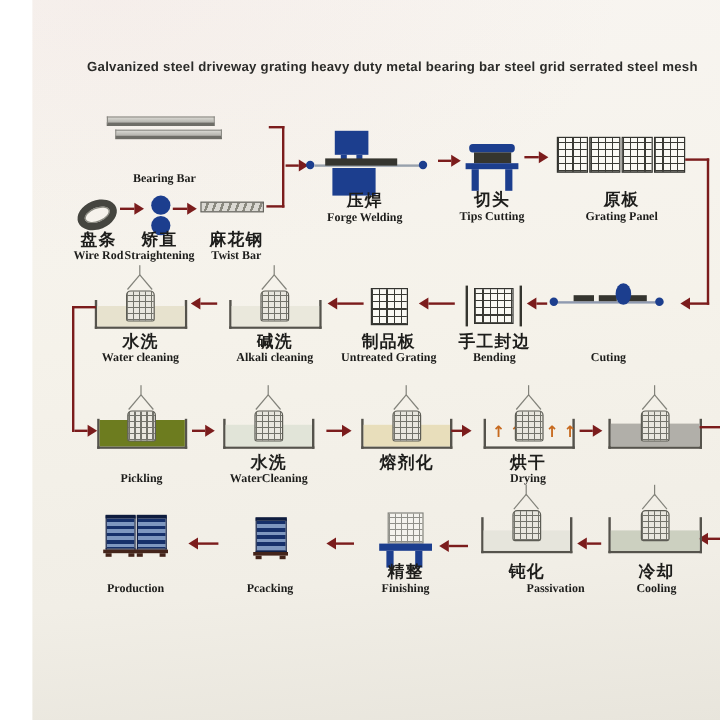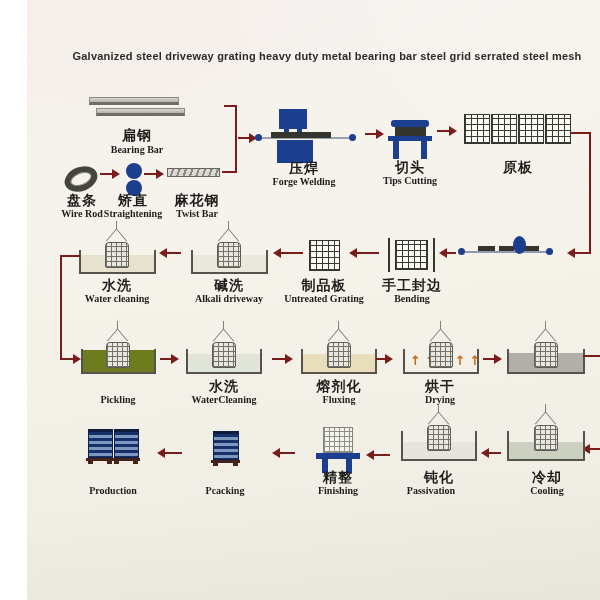--- a/index.html
+++ b/index.html
@@ -56,21 +56,20 @@
 </style>
 </head>
 <body>
 
 <div class="page">
 
   <div class="title">Galvanized steel driveway grating heavy duty metal bearing bar steel grid serrated steel mesh</div>
 
   <div class="fbar" style="left:62px;top:97px;width:90px"></div>
   <div class="fbar" style="left:69px;top:108px;width:89px"></div>
-  <div class="zh" style="left:110px;top:128px">扁钢</div>
   <div class="en" style="left:110px;top:144px">Bearing Bar</div>
 
   <div class="coil" style="left:37px;top:167px"></div>
   <div class="zh" style="left:55px;top:193px">盘条</div>
   <div class="en" style="left:55px;top:208px">Wire Rod</div>
 
   <div class="arr arr-r" style="left:73px;top:173px;width:12px"></div>
 
   <div class="bcirc" style="left:99px;top:163px"></div>
   <div class="bcirc" style="left:99px;top:180px"></div>
@@ -109,20 +108,21 @@
   <div class="zh" style="left:383px;top:160px">切头</div>
   <div class="en" style="left:383px;top:175px">Tips Cutting</div>
 
   <div class="arr arr-r" style="left:410px;top:130px;width:12px"></div>
 
   <div class="grid" style="left:437px;top:114px;width:26px;height:30px"></div>
   <div class="grid" style="left:464px;top:114px;width:26px;height:30px"></div>
   <div class="grid" style="left:491px;top:114px;width:26px;height:30px"></div>
   <div class="grid" style="left:518px;top:114px;width:26px;height:30px"></div>
   <div class="zh" style="left:491px;top:160px">原板</div>
+  <div class="en" style="left:491px;top:175px">Grating Panel</div>
 
   <div class="cl" style="left:544px;top:132px;width:20px;height:2px"></div>
   <div class="cl" style="left:562px;top:132px;width:2px;height:122px"></div>
   <div class="arr arr-l" style="left:548px;top:252px;width:16px"></div>
 
   <div class="tank" style="left:52px;top:250px;width:77px;height:24px">
     <div class="liq" style="top:5px;background:#e7e2ce"></div>
   </div>
   <div class="bu" style="left:77px;top:221px">
     <div class="hk"></div>
@@ -138,21 +138,21 @@
   <div class="tank" style="left:164px;top:250px;width:77px;height:24px">
     <div class="liq" style="top:5px;background:#eae8dc"></div>
   </div>
   <div class="bu" style="left:189px;top:221px">
     <div class="hk"></div>
       <div class="ha hal"></div>
       <div class="ha har"></div>
       <div class="bb"></div>
   </div>
   <div class="zh" style="left:202px;top:278px">碱洗</div>
-  <div class="en" style="left:202px;top:293px">Alkali driveway</div>
+  <div class="en" style="left:202px;top:293px">Alkali cleaning</div>
 
   <div class="arr arr-l" style="left:254px;top:252px;width:22px"></div>
 
   <div class="grid" style="left:282px;top:240px;width:31px;height:31px"></div>
   <div class="zh" style="left:297px;top:278px">制品板</div>
   <div class="en" style="left:297px;top:293px">Untreated Grating</div>
 
   <div class="arr arr-l" style="left:330px;top:252px;width:22px"></div>
 
   <div class="dark" style="left:361px;top:238px;width:2px;height:34px"></div>
@@ -163,20 +163,21 @@
 
   <div class="arr arr-l" style="left:420px;top:252px;width:9px"></div>
 
   <div class="abs" style="left:434px;top:251px;width:92px;height:2px;background:#8f9ab0"></div>
   <div class="dot" style="left:431px;top:248px"></div>
   <div class="dot" style="left:519px;top:248px"></div>
   <div class="dark" style="left:451px;top:246px;width:17px;height:5px"></div>
   <div class="dark" style="left:472px;top:246px;width:15px;height:5px"></div>
   <div class="dark" style="left:491px;top:246px;width:21px;height:5px"></div>
   <div class="blue" style="left:486px;top:236px;width:13px;height:18px;border-radius:50%"></div>
+  <div class="en" style="left:480px;top:293px">Cuting</div>
 
   <div class="cl" style="left:33px;top:255px;width:20px;height:2px"></div>
   <div class="cl" style="left:33px;top:255px;width:2px;height:105px"></div>
   <div class="arr arr-r" style="left:35px;top:358px;width:11px"></div>
 
   <div class="tank" style="left:54px;top:349px;width:75px;height:25px">
     <div class="liq" style="top:1px;background:#6d7c1f"></div>
   </div>
   <div class="bu" style="left:78px;top:321px">
     <div class="hk"></div>
@@ -205,21 +206,20 @@
   <div class="tank" style="left:274px;top:349px;width:76px;height:25px">
     <div class="liq" style="top:5px;background:#e8debb"></div>
   </div>
   <div class="bu" style="left:299px;top:321px">
     <div class="hk"></div>
       <div class="ha hal"></div>
       <div class="ha har"></div>
       <div class="bb"></div>
   </div>
   <div class="zh" style="left:312px;top:379px">熔剂化</div>
-  <div class="en" style="left:312px;top:394px">Fluxing</div>
 
   <div class="arr arr-r" style="left:349px;top:358px;width:9px"></div>
 
   <div class="tank" style="left:376px;top:349px;width:76px;height:25px"></div>
   <div class="flames" style="left:383px;top:353px;width:62px">↑↑↑↑↑</div>
   <div class="bu" style="left:401px;top:321px">
     <div class="hk"></div>
       <div class="ha hal"></div>
       <div class="ha har"></div>
       <div class="bb"></div>
@@ -275,21 +275,21 @@
   <div class="tank" style="left:374px;top:431px;width:76px;height:30px">
     <div class="liq" style="top:11px;background:#e6e5dc"></div>
   </div>
   <div class="bu" style="left:399px;top:404px">
     <div class="hk"></div>
       <div class="ha hal"></div>
       <div class="ha har"></div>
       <div class="bb"></div>
   </div>
   <div class="zh" style="left:412px;top:470px">钝化</div>
-  <div class="en" style="left:404px;top:485px">Passivation</div>
+  <div class="en" style="left:436px;top:485px">Passivation</div>
 
   <div class="arr arr-l" style="left:462px;top:452px;width:12px"></div>
 
   <div class="tank" style="left:480px;top:431px;width:78px;height:30px">
     <div class="liq" style="top:11px;background:#ccd0c0"></div>
   </div>
   <div class="bu" style="left:506px;top:404px">
     <div class="hk"></div>
       <div class="ha hal"></div>
       <div class="ha har"></div>

